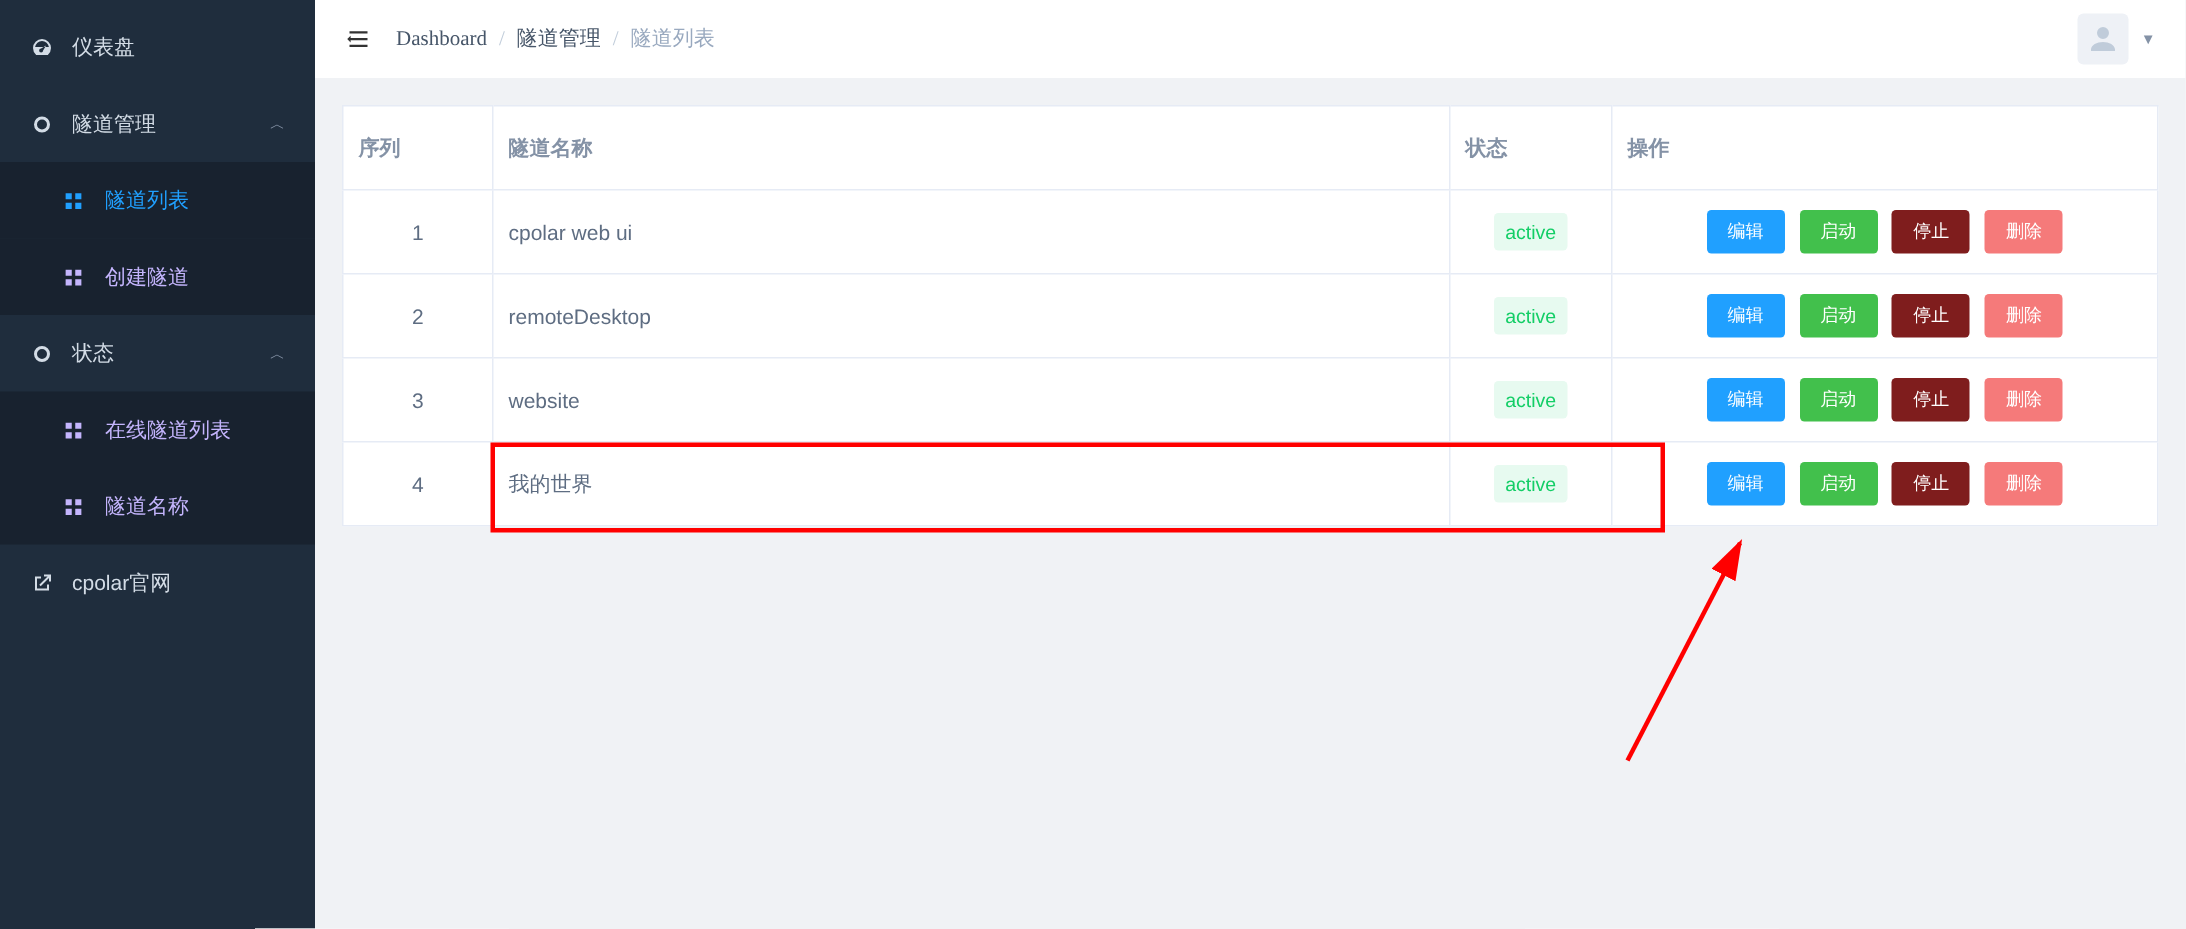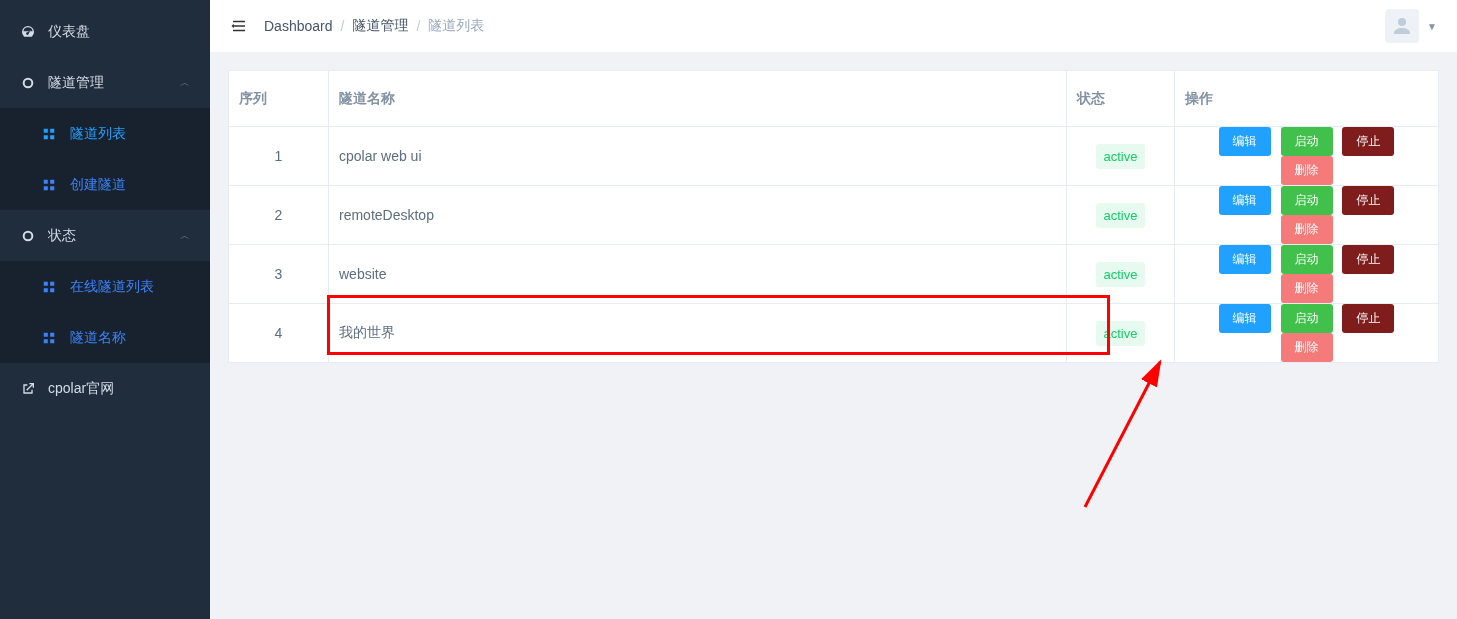--- a/index.html
+++ b/index.html
@@ -1,51 +1,51 @@
 <!DOCTYPE html>
 <html><head>
 <meta charset="utf-8">
 <style>
   html,body{margin:0;padding:0;height:100%;font-family:"Helvetica Neue",Arial,"PingFang SC","Microsoft YaHei",sans-serif;font-size:14px;color:#333;background:#f0f2f5;}
   *{box-sizing:border-box;}
   .app{display:flex;min-height:619px;}
   
   .sidebar{width:210px;background:#1f2d3d;color:#c0ccda;flex-shrink:0;padding-top:6px;}
   .side-item{display:flex;align-items:center;height:51px;padding:0 20px;cursor:pointer;color:#d3dce6;}
-  .side-sub{padding-left:42px;height:51px;display:flex;align-items:center;cursor:pointer;color:#3b82f6;}
+  .side-sub{padding-left:42px;height:51px;display:flex;align-items:center;cursor:pointer;color:#c4b5fd;}
   .side-item .lbl,.side-sub .lbl{flex:1;}
   .side-item.selected,.side-sub.selected{color:#20a0ff;}
   .side-sub.bg{background:#18222f;}
   .chev{font-size:10px;color:#8492a6;}
   .ico{width:16px;height:16px;margin-right:12px;display:inline-flex;align-items:center;justify-content:center;}
   .ico svg{width:16px;height:16px;fill:currentColor;}
   .ico-sm{width:14px;height:14px;margin-right:14px;display:inline-flex;align-items:center;justify-content:center;}
   .ico-sm svg{width:14px;height:14px;fill:currentColor;}
   
   .main{flex:1;display:flex;flex-direction:column;background:#fff;}
   .topbar{height:52px;display:flex;align-items:center;padding:0 20px;background:#fff;}
   .menu-toggle{width:18px;height:18px;margin-right:16px;cursor:pointer;color:#333;}
   .menu-toggle svg{width:18px;height:18px;fill:currentColor;}
-  .crumbs{display:flex;align-items:center;color:#475669;}
+  .crumbs{display:flex;align-items:flex-end;color:#475669;font-family:Liberation Serif, serif;}
   .crumbs .sep{margin:0 8px;color:#c0ccda;}
   .crumbs .cur{color:#99a9bf;}
   .avatar-wrap{margin-left:auto;display:flex;align-items:center;cursor:pointer;}
   .avatar{width:34px;height:34px;border-radius:4px;background:#eef1f6;display:flex;align-items:center;justify-content:center;color:#c0ccda;}
   .avatar svg{width:24px;height:24px;fill:currentColor;}
   .caret{margin-left:8px;font-size:10px;color:#8492a6;}
   .content{padding:18px;background:#f0f2f5;flex:1;}
   
   table.tbl{width:100%;border-collapse:collapse;background:#fff;border:1px solid #e6ebf5;}
   table.tbl th,table.tbl td{border-bottom:1px solid #e6ebf5;padding:0 10px;height:56px;vertical-align:middle;}
   table.tbl th{background:#fff;color:#8492a6;font-weight:600;text-align:left;border-bottom:1px solid #e6ebf5;}
   table.tbl td{color:#5e6d82;}
   .col-idx{width:100px;text-align:center;border-right:1px solid #e6ebf5;}
   .col-name{border-right:1px solid #e6ebf5;padding-left:14px;}
   .col-status{width:108px;text-align:center;border-right:1px solid #e6ebf5;}
-  .col-ops{width:264px;text-align:center;}
+  .col-ops{width:364px;text-align:center;}
   th.col-idx{text-align:center;}
   th.col-status{text-align:center;}
   th.col-ops{text-align:center;}
   .badge{display:inline-block;padding:5px 8px;border-radius:3px;background:#e7faf0;color:#13ce66;font-size:13px;}
   .btn{display:inline-block;min-width:52px;padding:6px 12px;border-radius:3px;color:#fff;font-size:12px;cursor:pointer;text-align:center;margin:0 3px;border:none;}
   .btn-edit{background:#20a0ff;}
   .btn-start{background:#42c04c;font-family:Liberation Serif, serif;}
   .btn-stop{background:#7f1d1d;}
   .btn-del{background:#f57a7a;}
   

